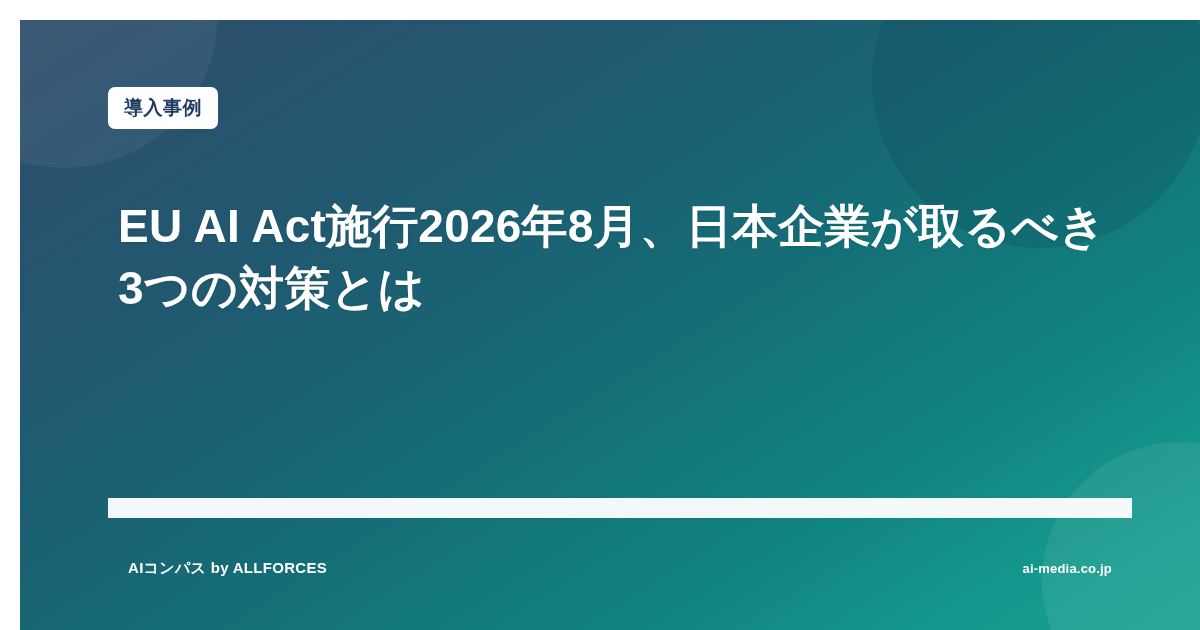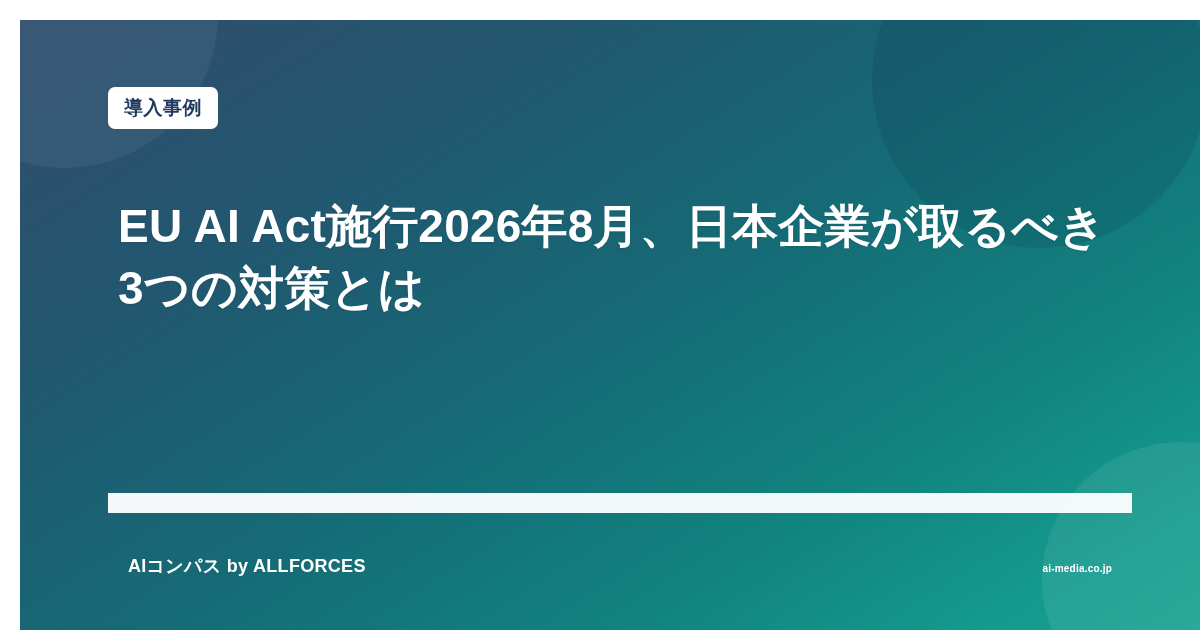--- a/index.html
+++ b/index.html
@@ -91,27 +91,27 @@
     opacity:0.95;
   }
   .footer-row {
     margin-top:21px;
     display:flex;
     align-items:baseline;
     justify-content:space-between;
   }
   .site-name {
     color:#ffffff;
-    font-size:18px;
+    font-size:15px;
     font-weight:bold;
     letter-spacing:0.3px;
   }
   .site-url {
     color:#ffffff;
-    font-size:10px;
+    font-size:13px;
     font-weight:bold;
     letter-spacing:0.2px;
   }
 </style>
 </head>
 <body>
 
 <div id="og-card">
 
   <div class="deco deco-tl"></div>

